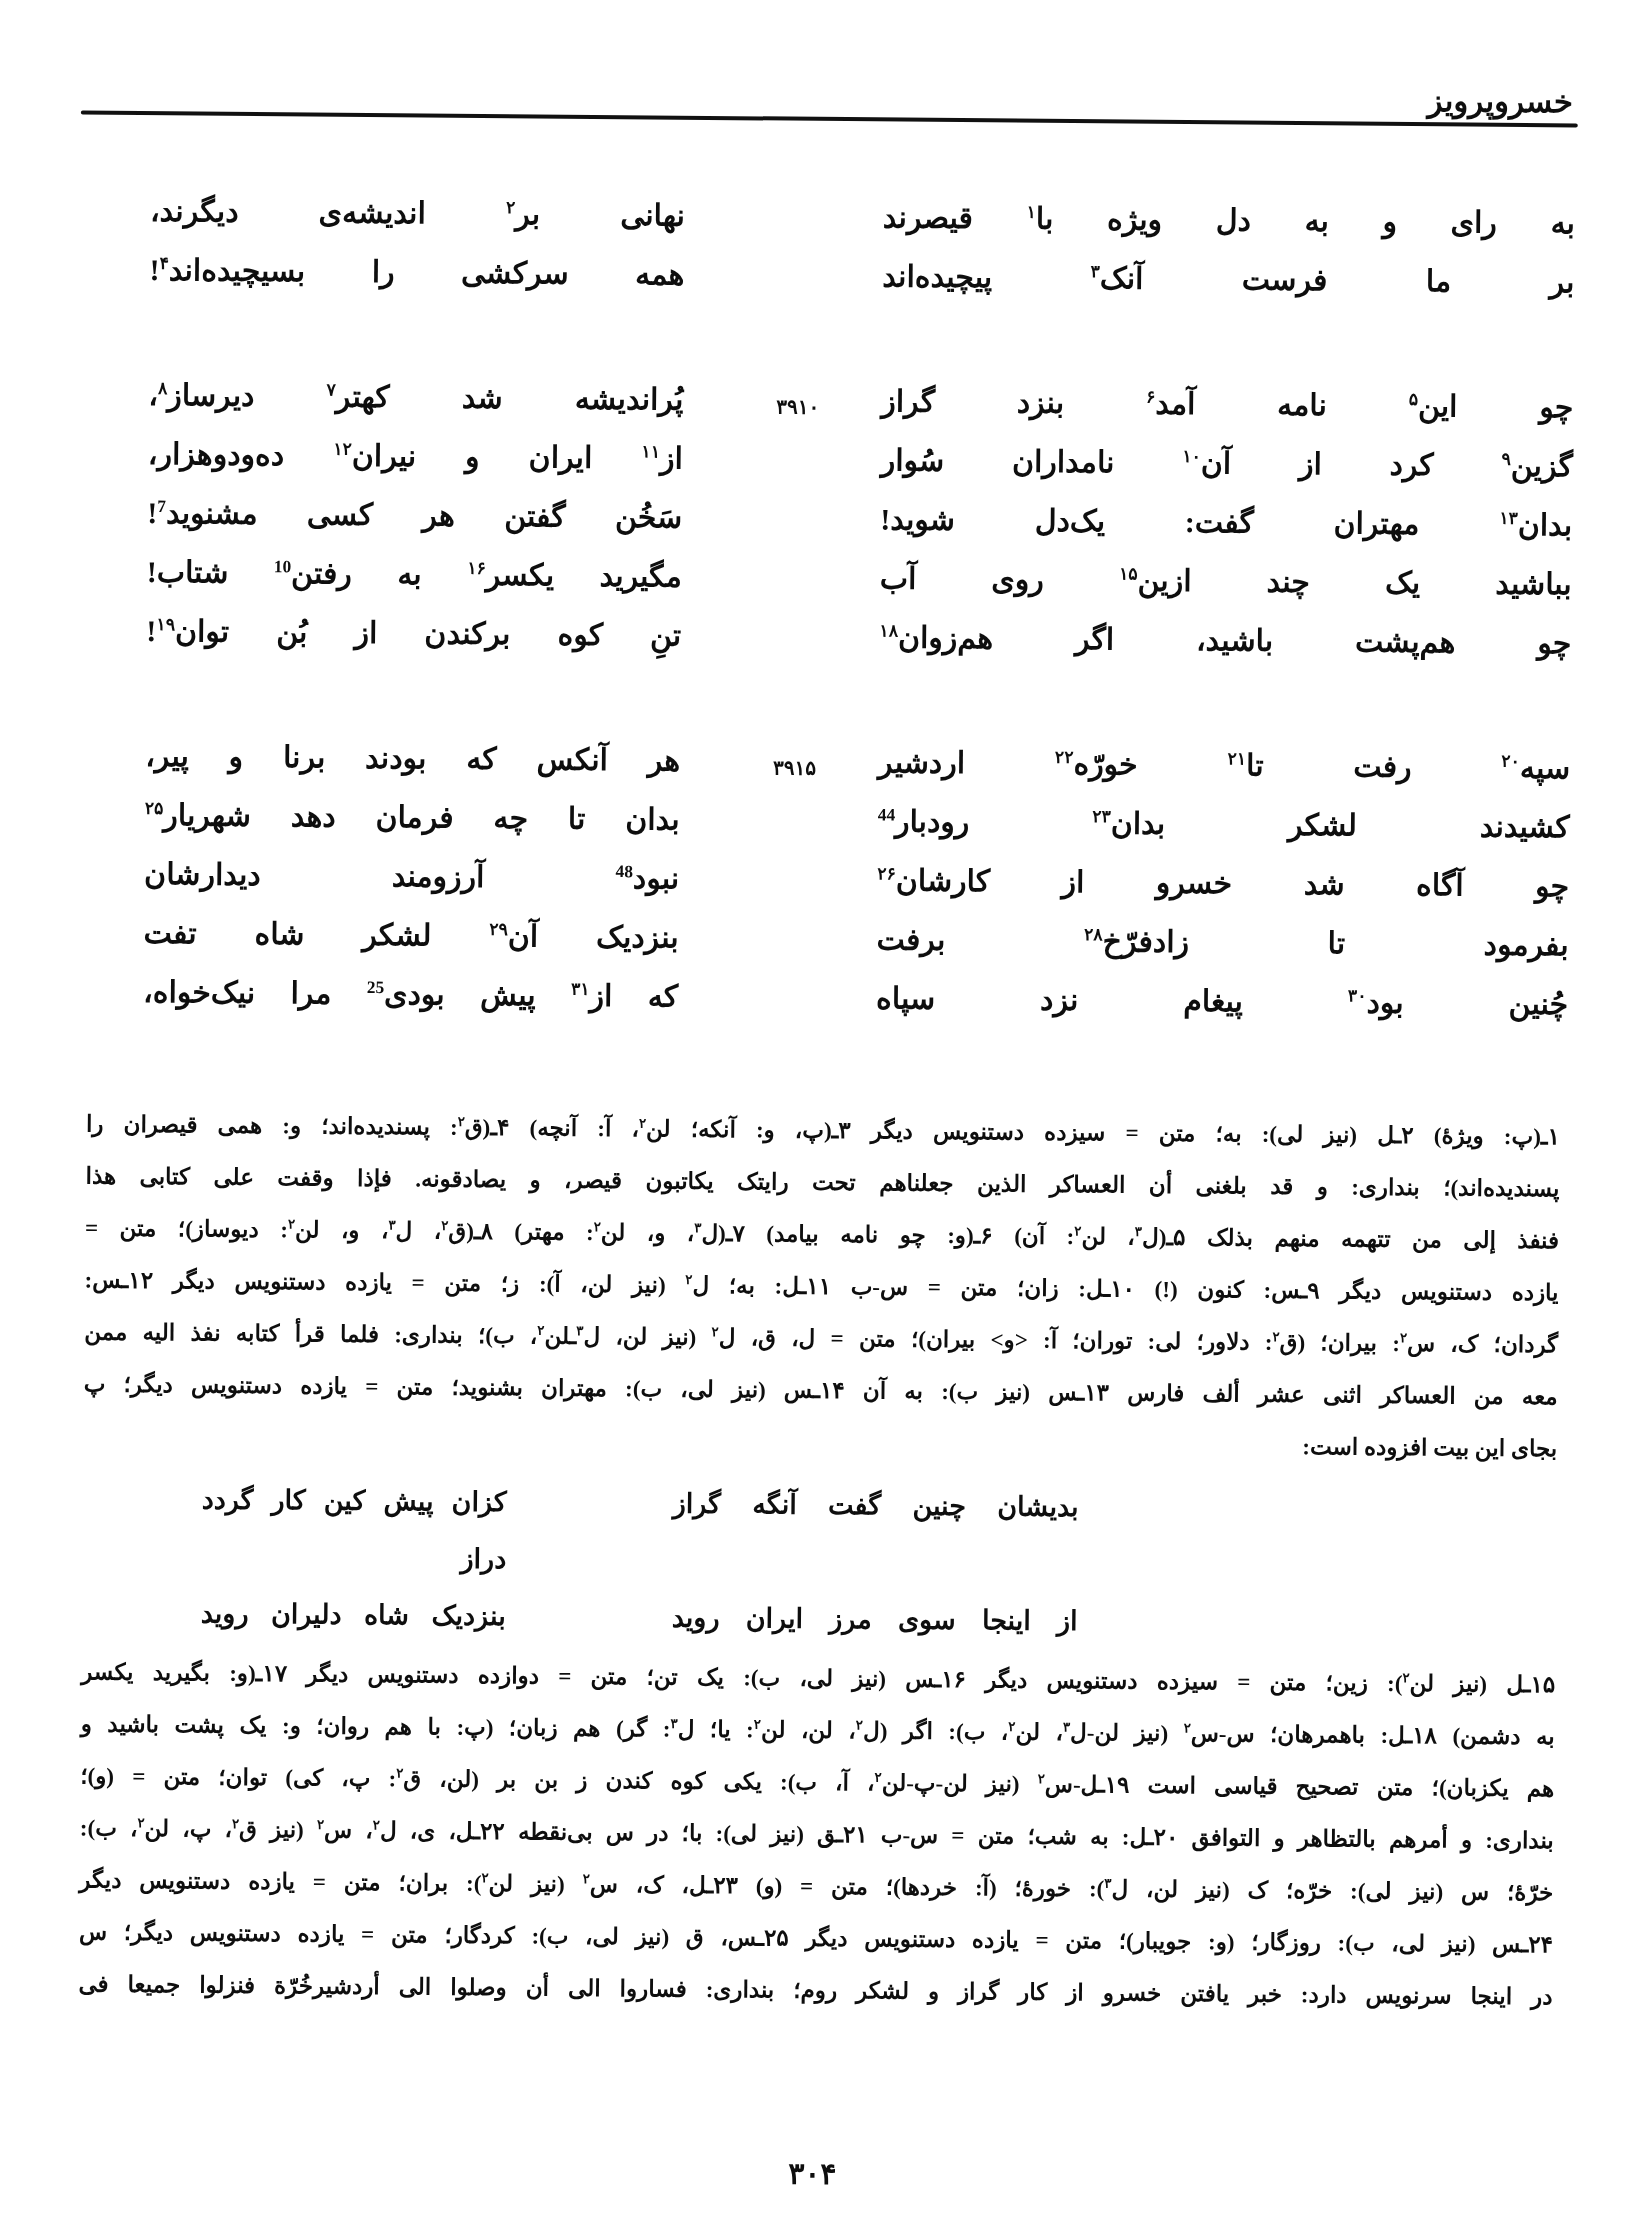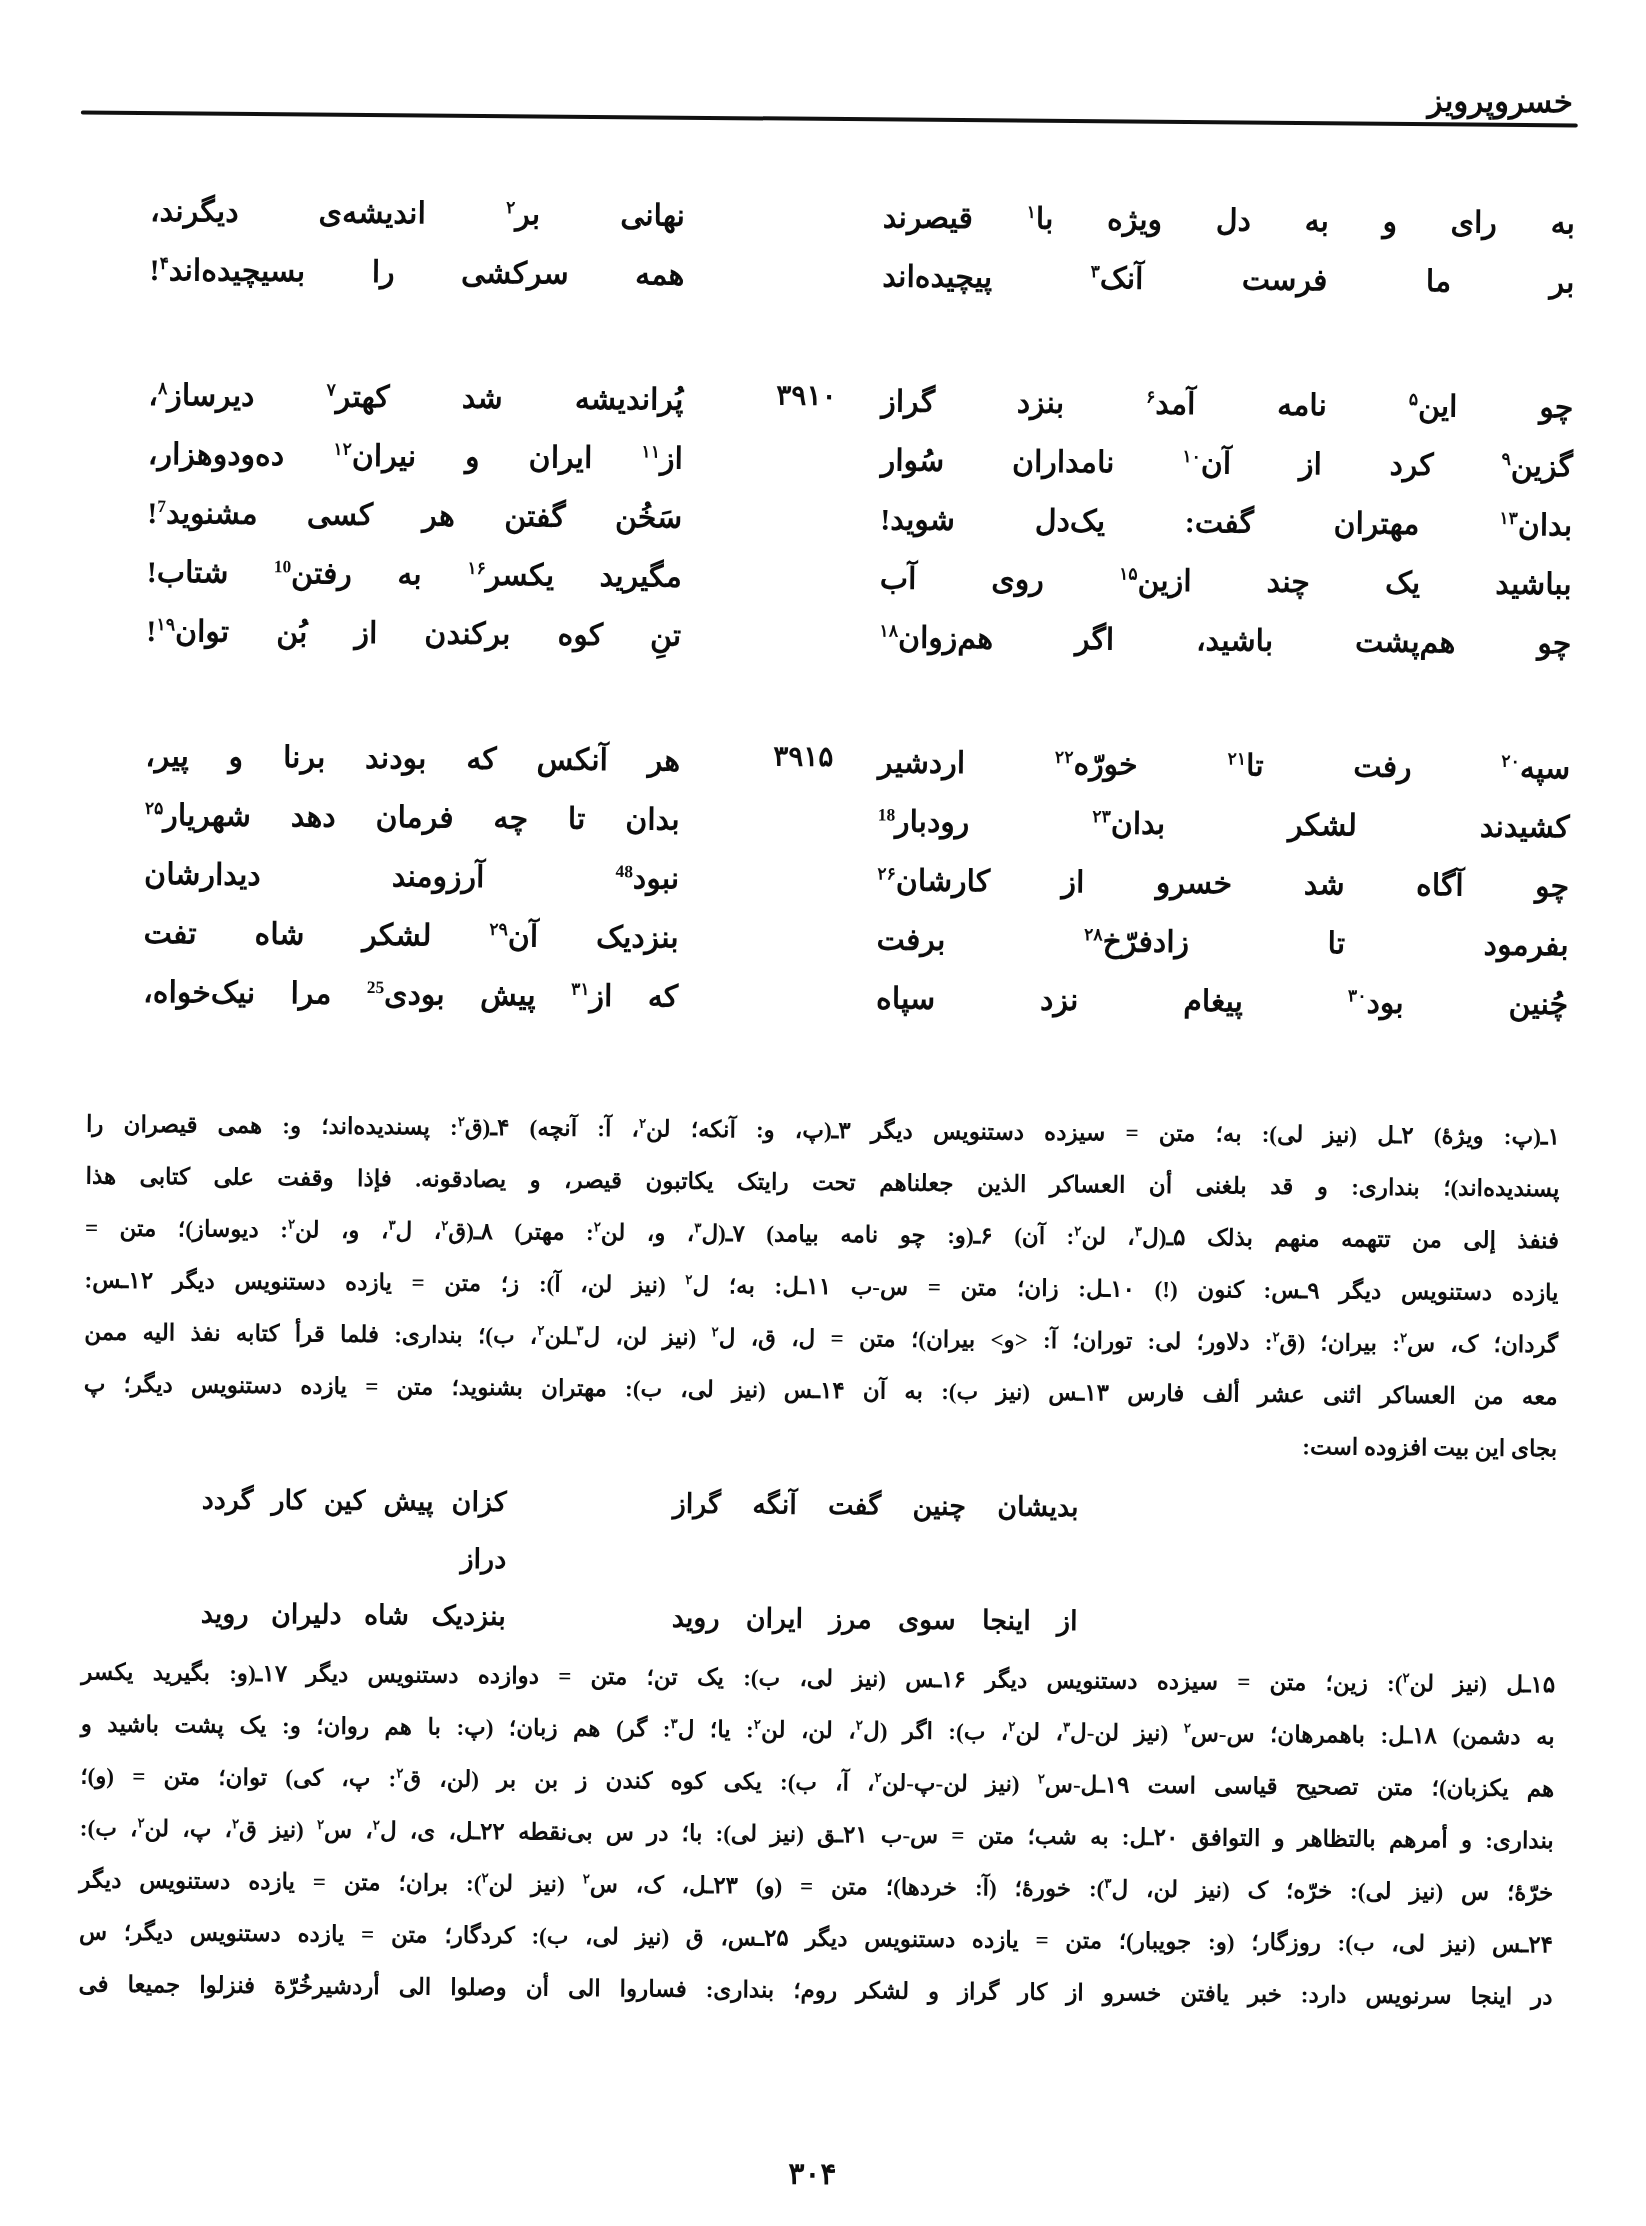--- a/index.html
+++ b/index.html
@@ -11,21 +11,21 @@
   .tilt{position:absolute;inset:0;transform:rotate(0.5deg);transform-origin:831px 1015px;}
   .running-head{padding:79px 81px 0 0;}
   .chapter-title{font-size:31px;line-height:1.1;display:inline-block;}
   .rule{height:4.6px;background:#111;margin:3.7px 76px 0 74px;border-radius:2.8px;}
   
   .poem{margin-top:66px;padding:0 78px 0 143px;}
   .stanza + .stanza{margin-top:66px;}
   .bayt{display:grid;grid-template-columns:692px 535px;column-gap:198px;align-items:baseline;}
   .mesra{position:relative;}
   .mesra .mtext{display:block;font-size:30px;line-height:59px;text-align:justify;text-align-last:justify;white-space:normal;}
-  .vnum{position:absolute;left:-105px;top:11px;font-size:28px;line-height:1;}
+  .vnum{position:absolute;left:-105px;top:26px;font-size:20px;line-height:1;}
   sup{font-size:0.58em;line-height:0;vertical-align:super;}
   
   .apparatus{margin-top:78px;padding:0 85px 0 88px;font-size:23px;}
   .fline{line-height:52px;text-align:justify;text-align-last:justify;}
   .fline.open-end{text-align-last:right;}
   .inset{padding-right:478px;margin:7.4px 0 5.5px 0;}
   .inset .irow{display:grid;grid-template-columns:406px 305px;column-gap:166px;align-items:baseline;}
   .inset .mtext{display:block;font-size:27px;line-height:57px;text-align:justify;text-align-last:justify;}
   .pagenum{position:absolute;bottom:35px;left:0;right:0;text-align:center;font-size:30px;}
 </style>
@@ -119,21 +119,21 @@
       <span class="mtext">سپه<sup>۲۰</sup> رفت تا<sup>۲۱</sup> خورّه<sup>۲۲</sup> اردشیر</span>
     </div>
     <div class="mesra mesra-l">
       <span class="mtext">هر آنکس که بودند برنا و پیر،</span>
     </div>
   </div>
 
   <div class="bayt">
     <div class="mesra mesra-r">
 
-      <span class="mtext">کشیدند لشکر بدان<sup>۲۳</sup> رودبار<sup>18</sup></span>
+      <span class="mtext">کشیدند لشکر بدان<sup>۲۳</sup> رودبار<sup>44</sup></span>
     </div>
     <div class="mesra mesra-l">
       <span class="mtext">بدان تا چه فرمان دهد شهریار<sup>۲۵</sup></span>
     </div>
   </div>
 
   <div class="bayt">
     <div class="mesra mesra-r">
 
       <span class="mtext">چو آگاه شد خسرو از کارشان<sup>۲۶</sup></span>

